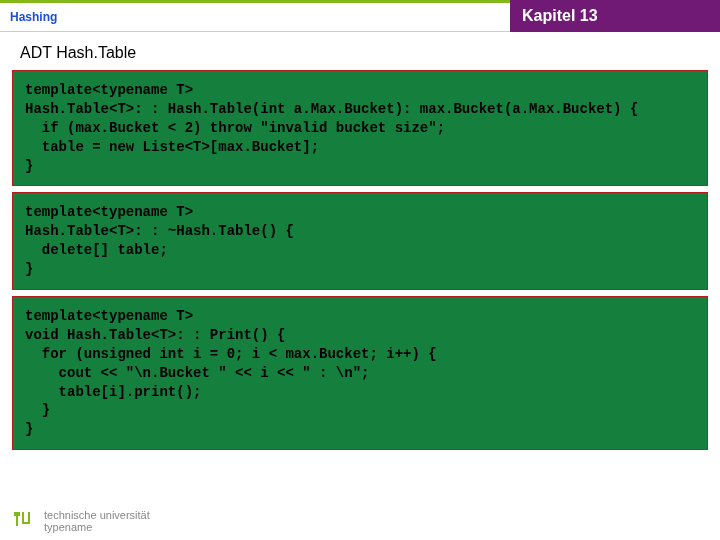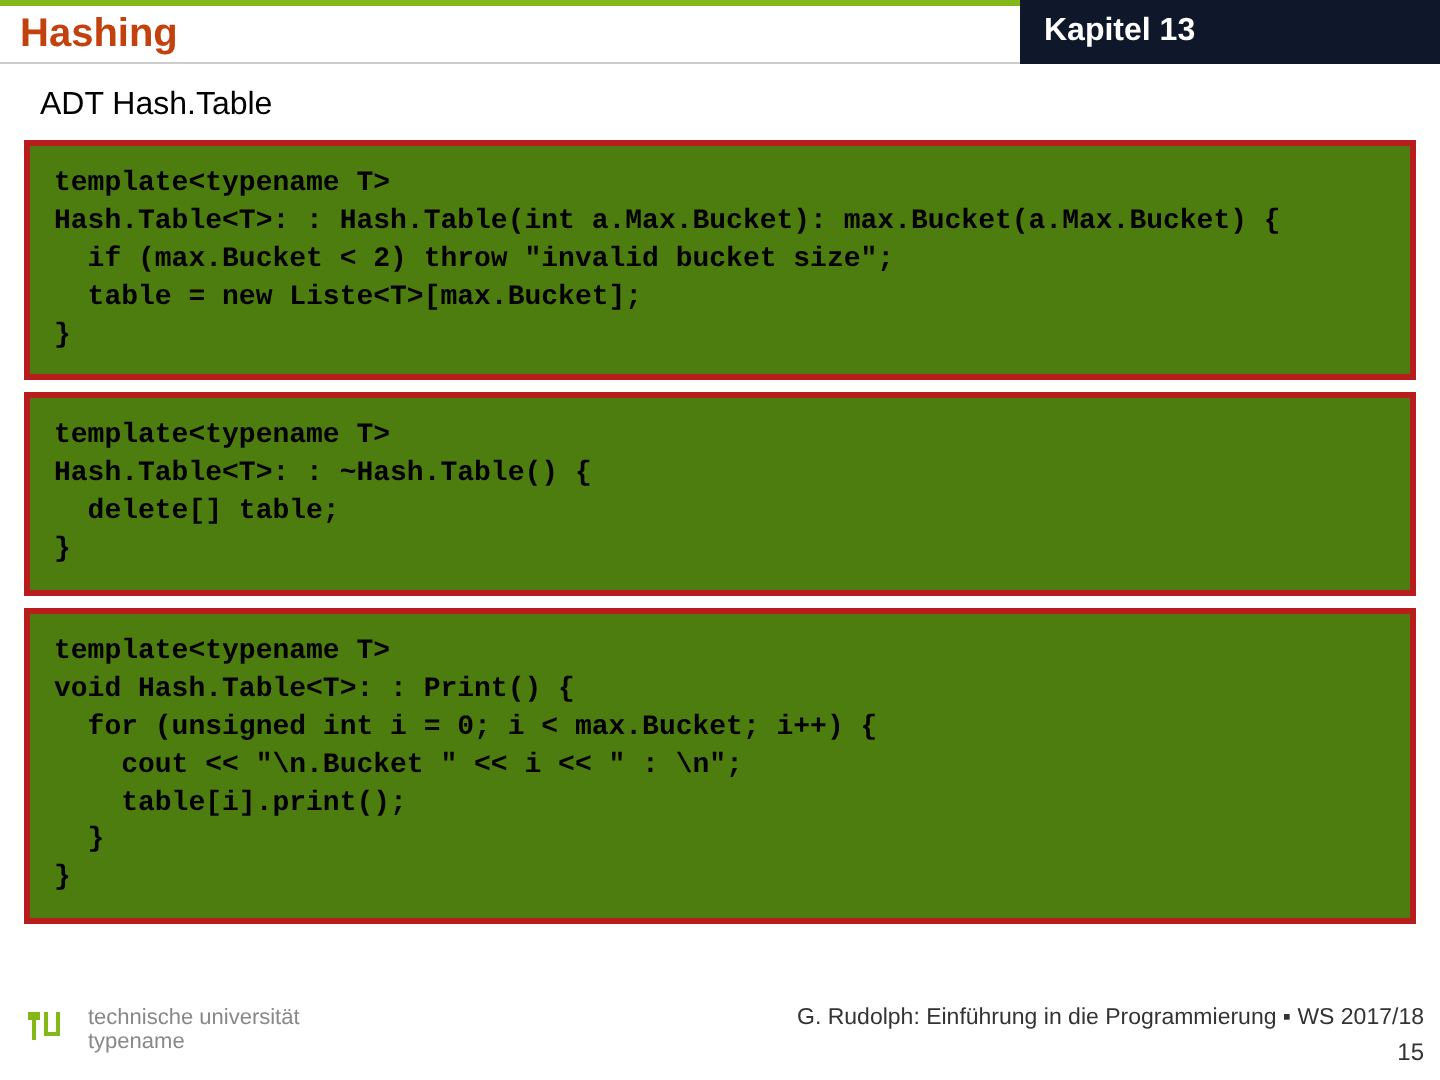--- a/index.html
+++ b/index.html
@@ -17,59 +17,59 @@
   }
   .header-left {
     flex: 1;
     background: #ffffff;
     border-top: 3px solid #84b819;
     border-bottom: 1px solid #ccc;
     display: flex;
     align-items: center;
     padding-left: 10px;
     font-weight: bold;
-    font-size: 20px;
-    color: #c2410c;
+    font-size: 12px;
+    color: #1d4ed8;
   }
   .header-right {
     width: 210px;
-    background: #0f172a;
+    background: #701a75;
     color: #ffffff;
     display: flex;
     align-items: center;
     padding-left: 12px;
     font-weight: bold;
     font-size: 16px;
   }
   .subtitle {
     font-weight: normal;
     font-size: 16px;
     padding: 12px 0 8px 20px;
     color: #000;
   }
   .code-block {
-    background: #4d7c0f;
-    border: 3px solid #b91c1c;
+    background: #15803d;
+    border: 1px solid #b91c1c;
     margin: 0 12px 6px 12px;
     padding: 10px 12px;
     font-family: "Courier New", monospace;
     font-weight: bold;
     font-size: 14px;
     line-height: 1.35;
     white-space: pre;
     color: #000;
   }
   .footer {
     position: absolute;
     bottom: 6px;
-    right: 8px;
+    right: 20px;
     left: 12px;
     display: flex;
     justify-content: space-between;
-    align-items: flex-start;
+    align-items: flex-end;
   }
   .logo-wrap {
     display: flex;
     align-items: center;
     gap: 6px;
     color: #888;
   }
   .logo-text {
     font-size: 11px;
     line-height: 1.1;
@@ -124,17 +124,13 @@
       <rect x="4" y="4" width="2" height="14" fill="#84b819"></rect>
       <rect x="10" y="4" width="2" height="12" fill="#84b819"></rect>
       <rect x="16" y="4" width="2" height="12" fill="#84b819"></rect>
       <rect x="10" y="14" width="8" height="2" fill="#84b819"></rect>
     </svg>
     <div class="logo-text">
       <div>technische universität</div>
       <div>typename</div>
     </div>
   </div>
-  <div class="credit">
-    <div>G. Rudolph: Einführung in die Programmierung ▪ WS 2017/18</div>
-    <div class="pagenum">15</div>
-  </div>
 </div>
 
 </body></html>

